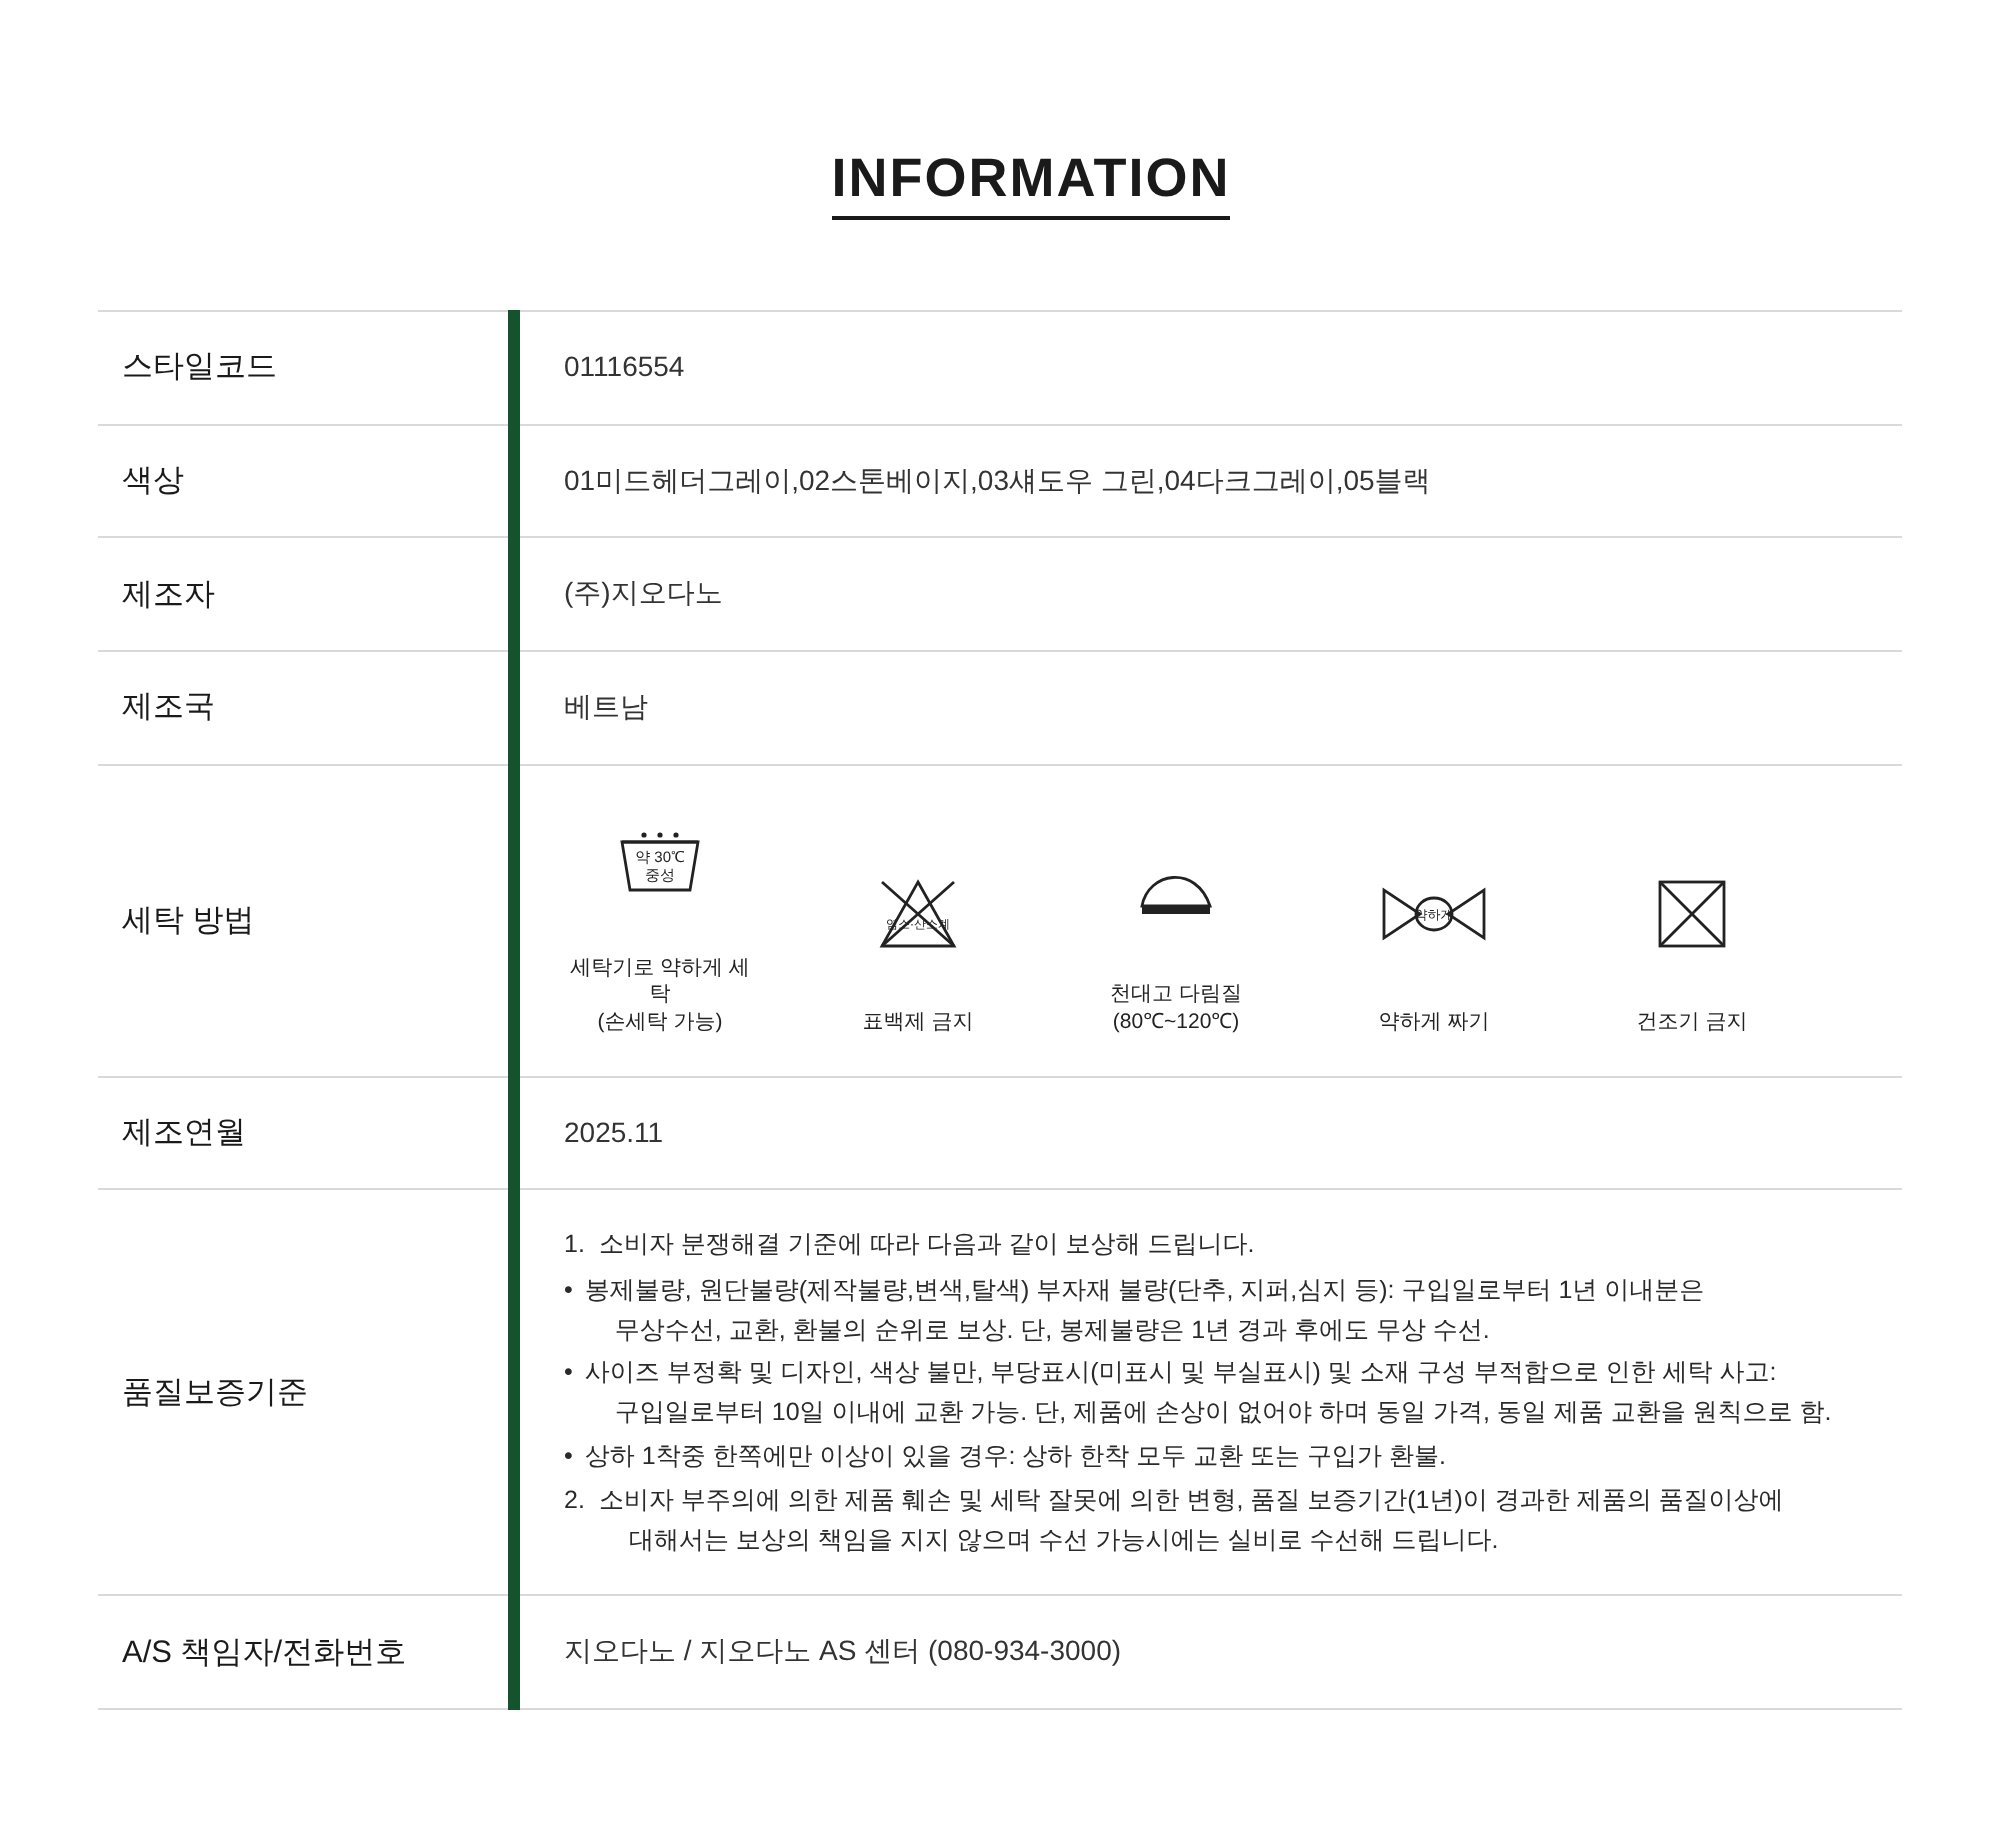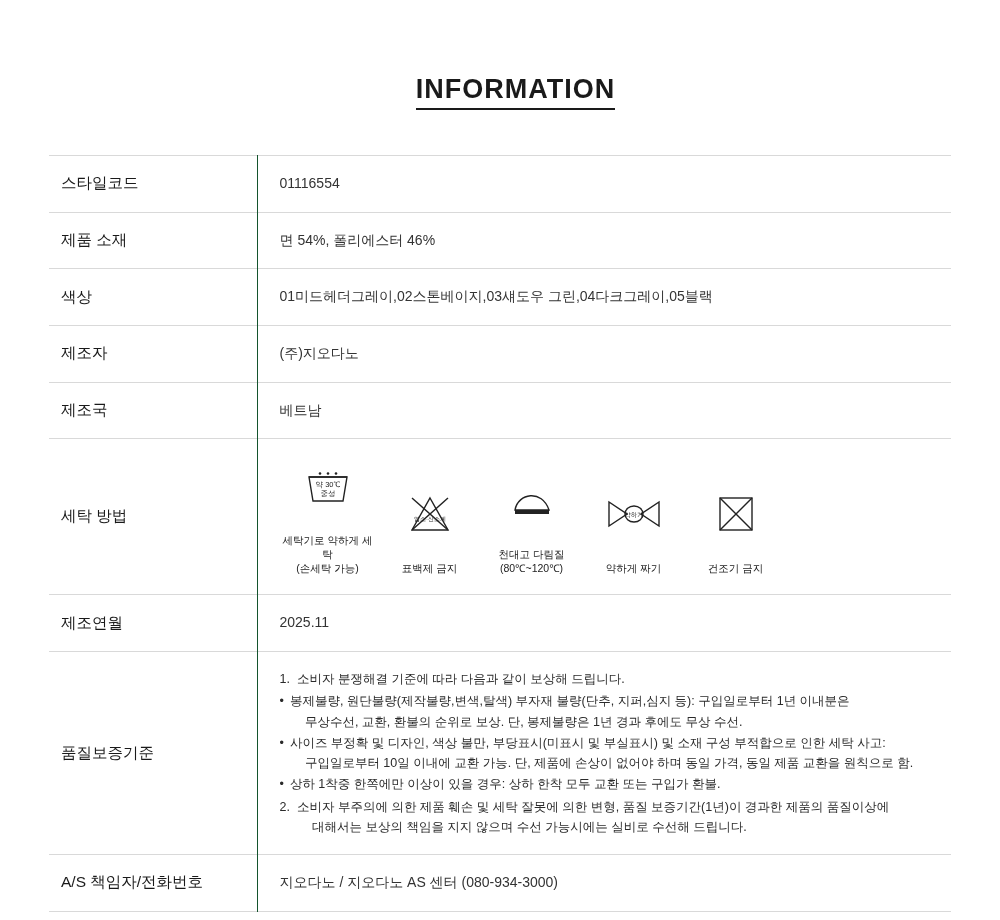--- a/index.html
+++ b/index.html
@@ -55,28 +55,28 @@
     padding: 17px 0 17px 12px;
     vertical-align: middle;
     box-sizing: border-box;
   }
   table.info td {
     font-size: 14px;
     color: #333333;
     padding: 17px 10px 17px 22px;
     vertical-align: middle;
     line-height: 1.55;
-    border-left: 1px solid #14532d;
+    border-left: 6px solid #14532d;
     box-sizing: border-box;
   }
   
   .symbols {
     display: flex;
     align-items: flex-end;
-    gap: 6px;
+    gap: 33px;
     padding-top: 6px;
     padding-bottom: 2px;
   }
   .symbol {
     width: 96px;
     text-align: center;
   }
   .symbol .glyph {
     height: 48px;
     display: flex;
@@ -127,24 +127,20 @@
 
   <div class="title">
     <span>INFORMATION</span>
   </div>
 
   <table class="info">
     <tbody>
       <tr>
         <th>스타일코드</th>
         <td>01116554</td>
-      </tr>
-      <tr>
-        <th>제품 소재</th>
-        <td>면 54%,  폴리에스터 46%</td>
       </tr>
       <tr>
         <th>색상</th>
         <td>01미드헤더그레이,02스톤베이지,03섀도우 그린,04다크그레이,05블랙</td>
       </tr>
       <tr>
         <th>제조자</th>
         <td>(주)지오다노</td>
       </tr>
       <tr>

